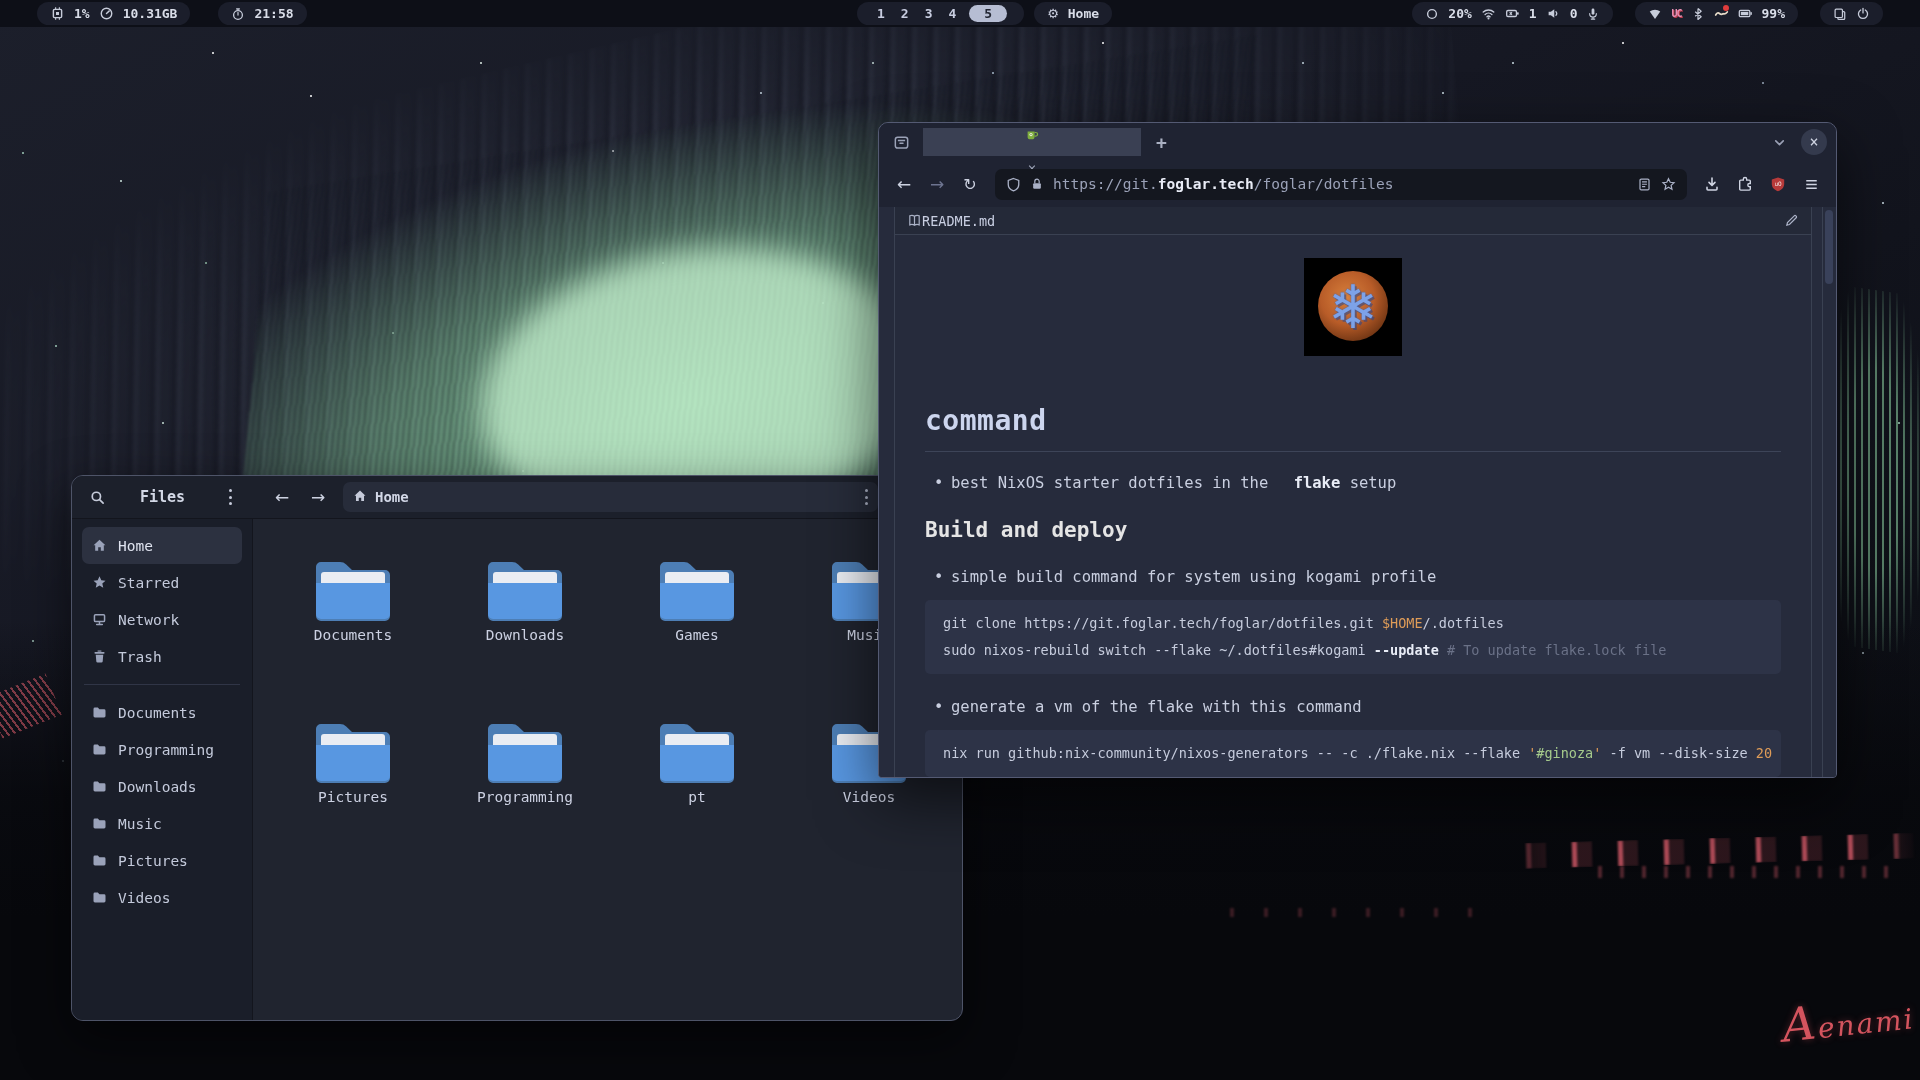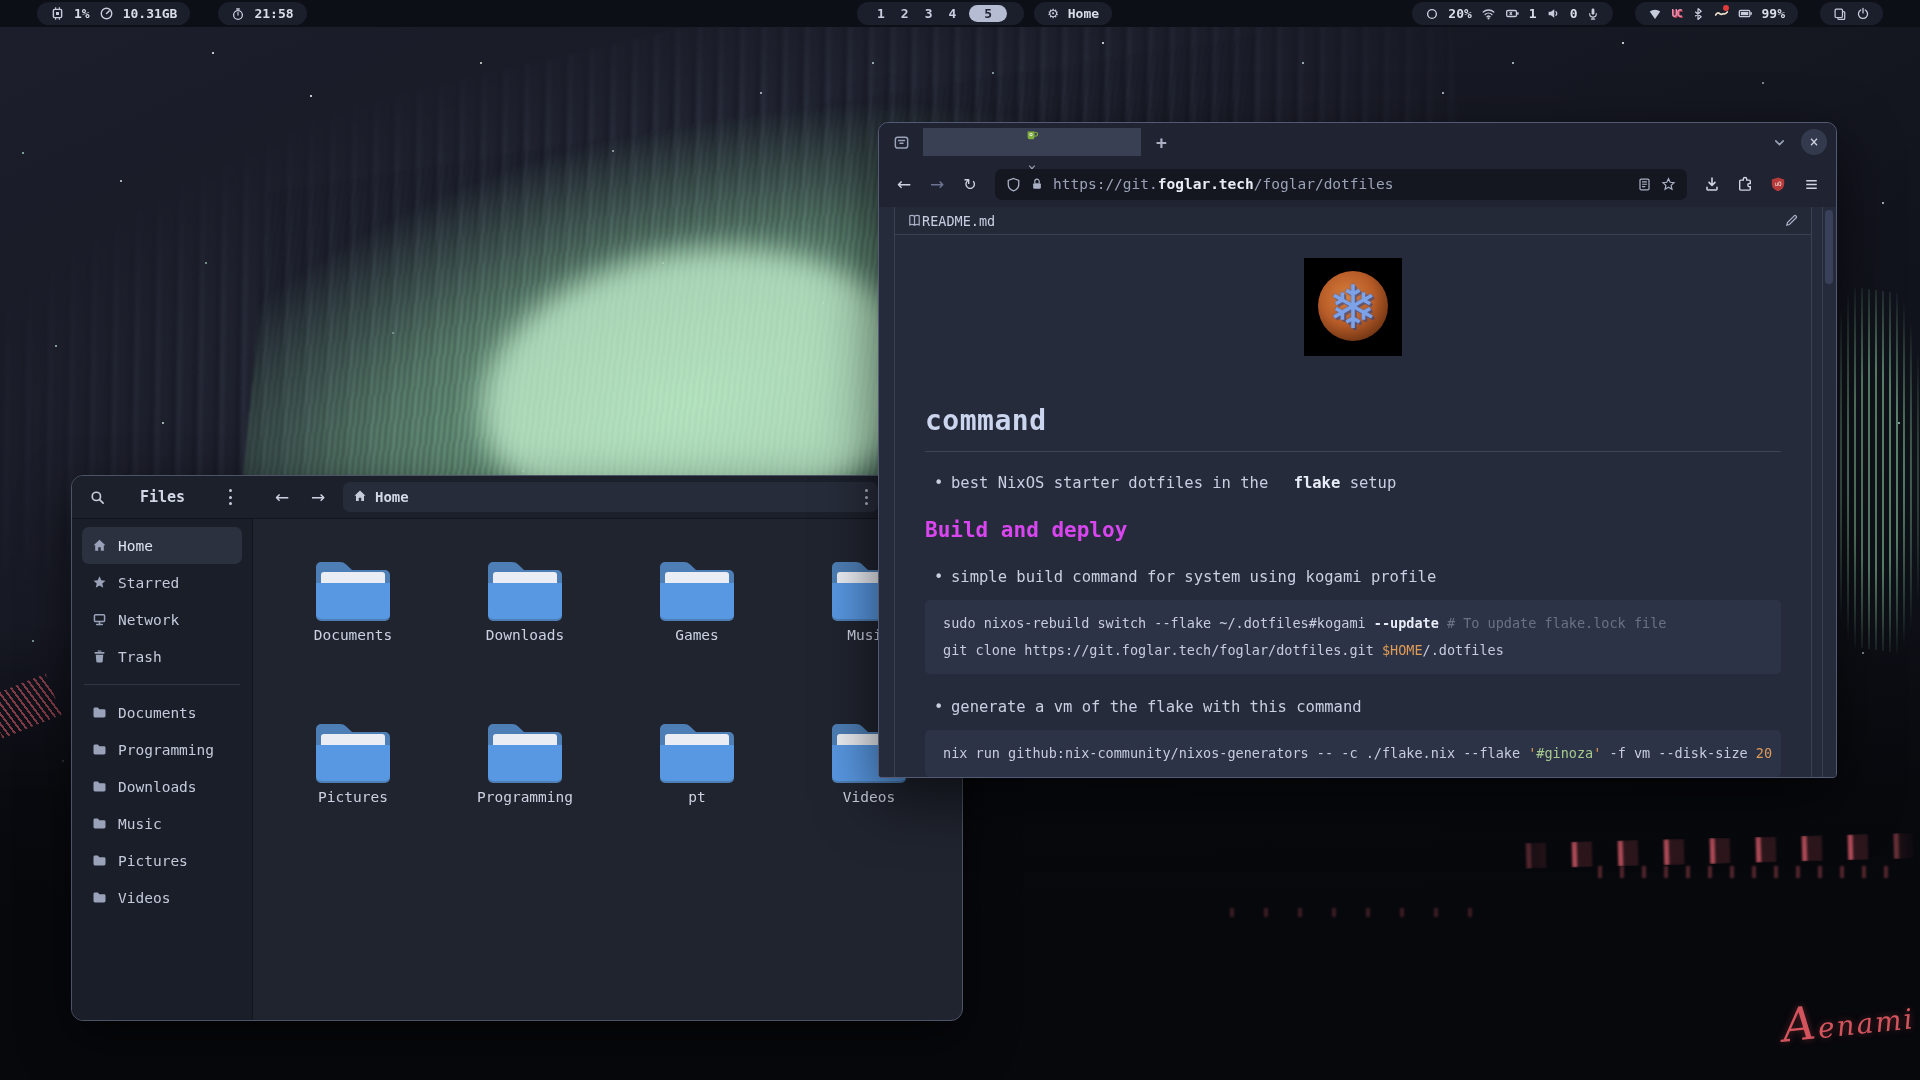--- a/index.html
+++ b/index.html
@@ -135,21 +135,21 @@
   .card-body{padding:0 30px;}
   .logo-wrap{margin-top:23px;text-align:center;}
   .nix-logo{display:inline-block;width:98px;height:98px;background:#000;position:relative;}
   .nix-planet{position:absolute;left:14px;top:13px;width:70px;height:70px;border-radius:50%;
     background:radial-gradient(circle at 42% 38%,#d8803c 0%,#b85c28 45%,#6e3413 78%,#43200c 100%);}
   .nix-flake{position:absolute;inset:0;display:grid;place-items:center;}
   .nix-flake::before{content:"❄";font-family:"DejaVu Sans",sans-serif;font-size:60px;line-height:1;
     color:#7da2e8;text-shadow:0 0 2px #3d5fa8,2px 2px 0 rgba(40,70,140,.55);}
   .readme-h1{margin:44px 0 0;font-size:28px;font-weight:700;color:#ccd5ee;letter-spacing:.5px;
     padding-bottom:14px;border-bottom:1px solid #3d4458;}
-  .readme-h2{margin:26px 0 16px;font-size:21px;font-weight:700;color:#d946ef;}
+  .readme-h2{margin:26px 0 16px;font-size:21px;font-weight:700;color:#e5e5e5;}
   .rli{margin-top:22px;font-size:15.5px;color:#c9cfe0;padding-left:26px;position:relative;}
   .rli::before{content:"•";position:absolute;left:9px;color:#c9cfe0;}
   .rli b{color:#e8ecf6;margin-left:16px;}
   .li2{margin-top:26px;}
   .li3{margin-top:24px;}
   .codeblock{margin-top:14px;background:#2d3347;border-radius:5px;padding:10px 18px;font-size:13.5px;
     line-height:27px;color:#c6ccdd;white-space:nowrap;overflow:hidden;}
   .tok-var{color:#df9c58;}
   .tok-cmt{color:#6a7187;}
   .tok-bold{color:#e8ecf6;font-weight:700;}
@@ -705,22 +705,22 @@
             <span class="nix-logo">
               <span class="nix-planet"></span>
               <span class="nix-flake"></span>
             </span>
           </div>
           <h1 class="readme-h1">command</h1>
           <div class="rli"><span>best NixOS starter dotfiles in the </span><b>flake</b><span> setup</span></div>
           <h2 class="readme-h2">Build and deploy</h2>
           <div class="rli li2">simple build command for system using kogami profile</div>
           <div class="codeblock">
+            <div><span>git clone https://git.foglar.tech/foglar/dotfiles.git </span><span class="tok-var">$HOME</span><span>/.dotfiles</span></div>
             <div><span>sudo nixos-rebuild switch --flake ~/.dotfiles#kogami </span><span class="tok-bold">--update</span><span class="tok-cmt"> # To update flake.lock file</span></div>
-            <div><span>git clone https://git.foglar.tech/foglar/dotfiles.git </span><span class="tok-var">$HOME</span><span>/.dotfiles</span></div>
           </div>
           <div class="rli li3">generate a vm of the flake with this command</div>
           <div class="codeblock">
             <div><span>nix run github:nix-community/nixos-generators -- -c ./flake.nix --flake </span><span class="tok-q">'</span><span class="tok-str">#ginoza</span><span class="tok-q">'</span><span> -f vm --disk-size </span><span class="tok-var">20</span></div>
           </div>
         </div>
       </div>
       <div class="vscroll">
         <div class="vthumb"></div>
       </div>

